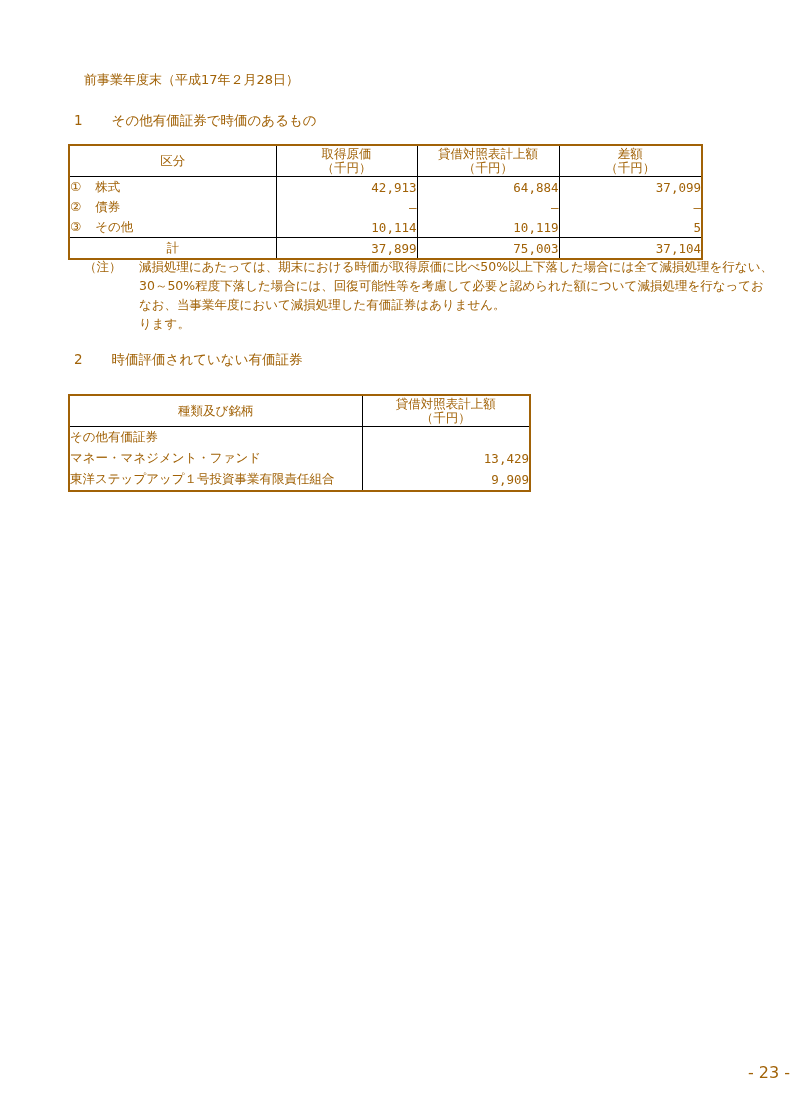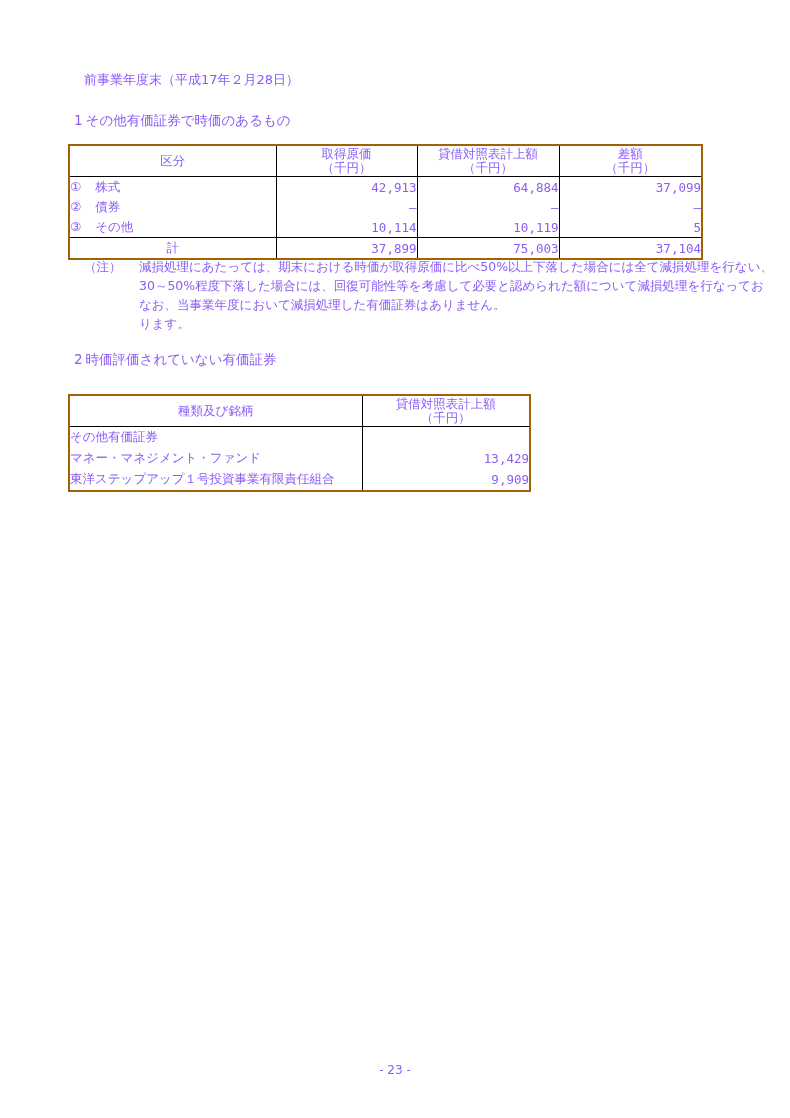--- a/index.html
+++ b/index.html
@@ -5,41 +5,41 @@
   html, body {
     margin: 0;
     padding: 0;
     background: #ffffff;
   }
   .page {
     position: relative;
     width: 790px;
     height: 1118px;
     background: #ffffff;
-    color: #8b5cf6;
+    color: #a16207;
     font-family: "DejaVu Sans", sans-serif;
     overflow: hidden;
   }
 
   
   .heading {
     position: absolute;
     top: 71px;
     left: 84px;
     font-size: 13px;
     white-space: nowrap;
   }
   .section-title {
     position: absolute;
     font-size: 13.5px;
     white-space: nowrap;
   }
   .st1 { top: 112px; left: 74px; }
   .st2 { top: 351px; left: 74px; }
-  .sec-text { margin-left: 3px; }
+  .sec-text { margin-left: 29px; }
 
   
   .tbl {
     position: absolute;
     border-collapse: collapse;
     table-layout: fixed;
     border: 2px solid #a16207;
   }
   .tbl th, .tbl td {
     border-left: 1px solid #000000;
@@ -93,22 +93,22 @@
   }
   .note-marker { width: 34px; flex: none; }
   .note-line { white-space: nowrap; margin-left: 21px; }
 
   
   .footer {
     position: absolute;
     top: 1063px;
     left: 0;
     width: 790px;
-    text-align: center;
-    font-size: 12px;
+    text-align: right;
+    font-size: 16px;
   }
 </style>
 </head>
 <body>
 
 <div class="page">
 
   <div class="heading">前事業年度末（平成17年２月28日）</div>
 
   <div class="section-title st1">

